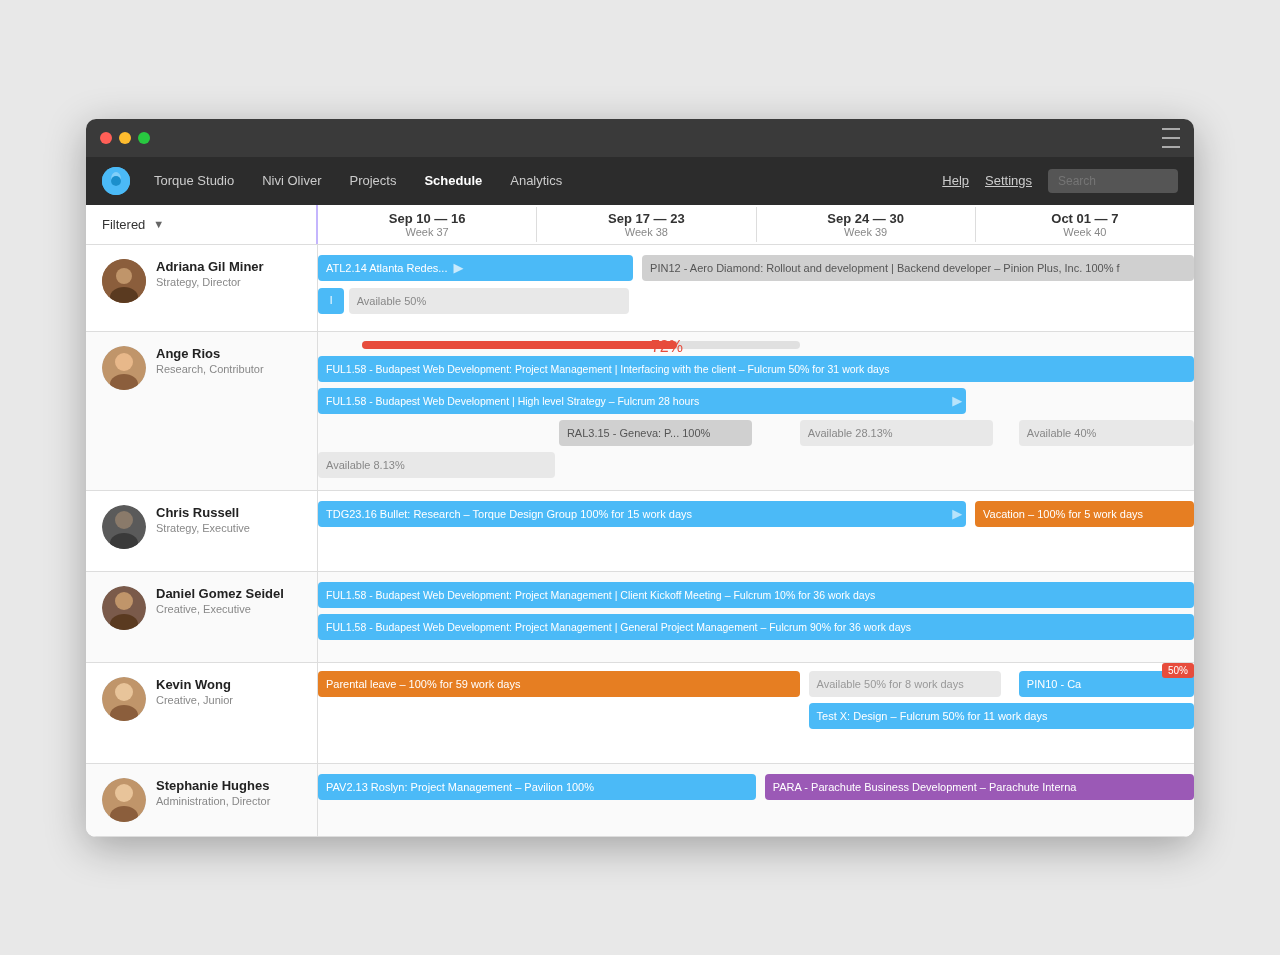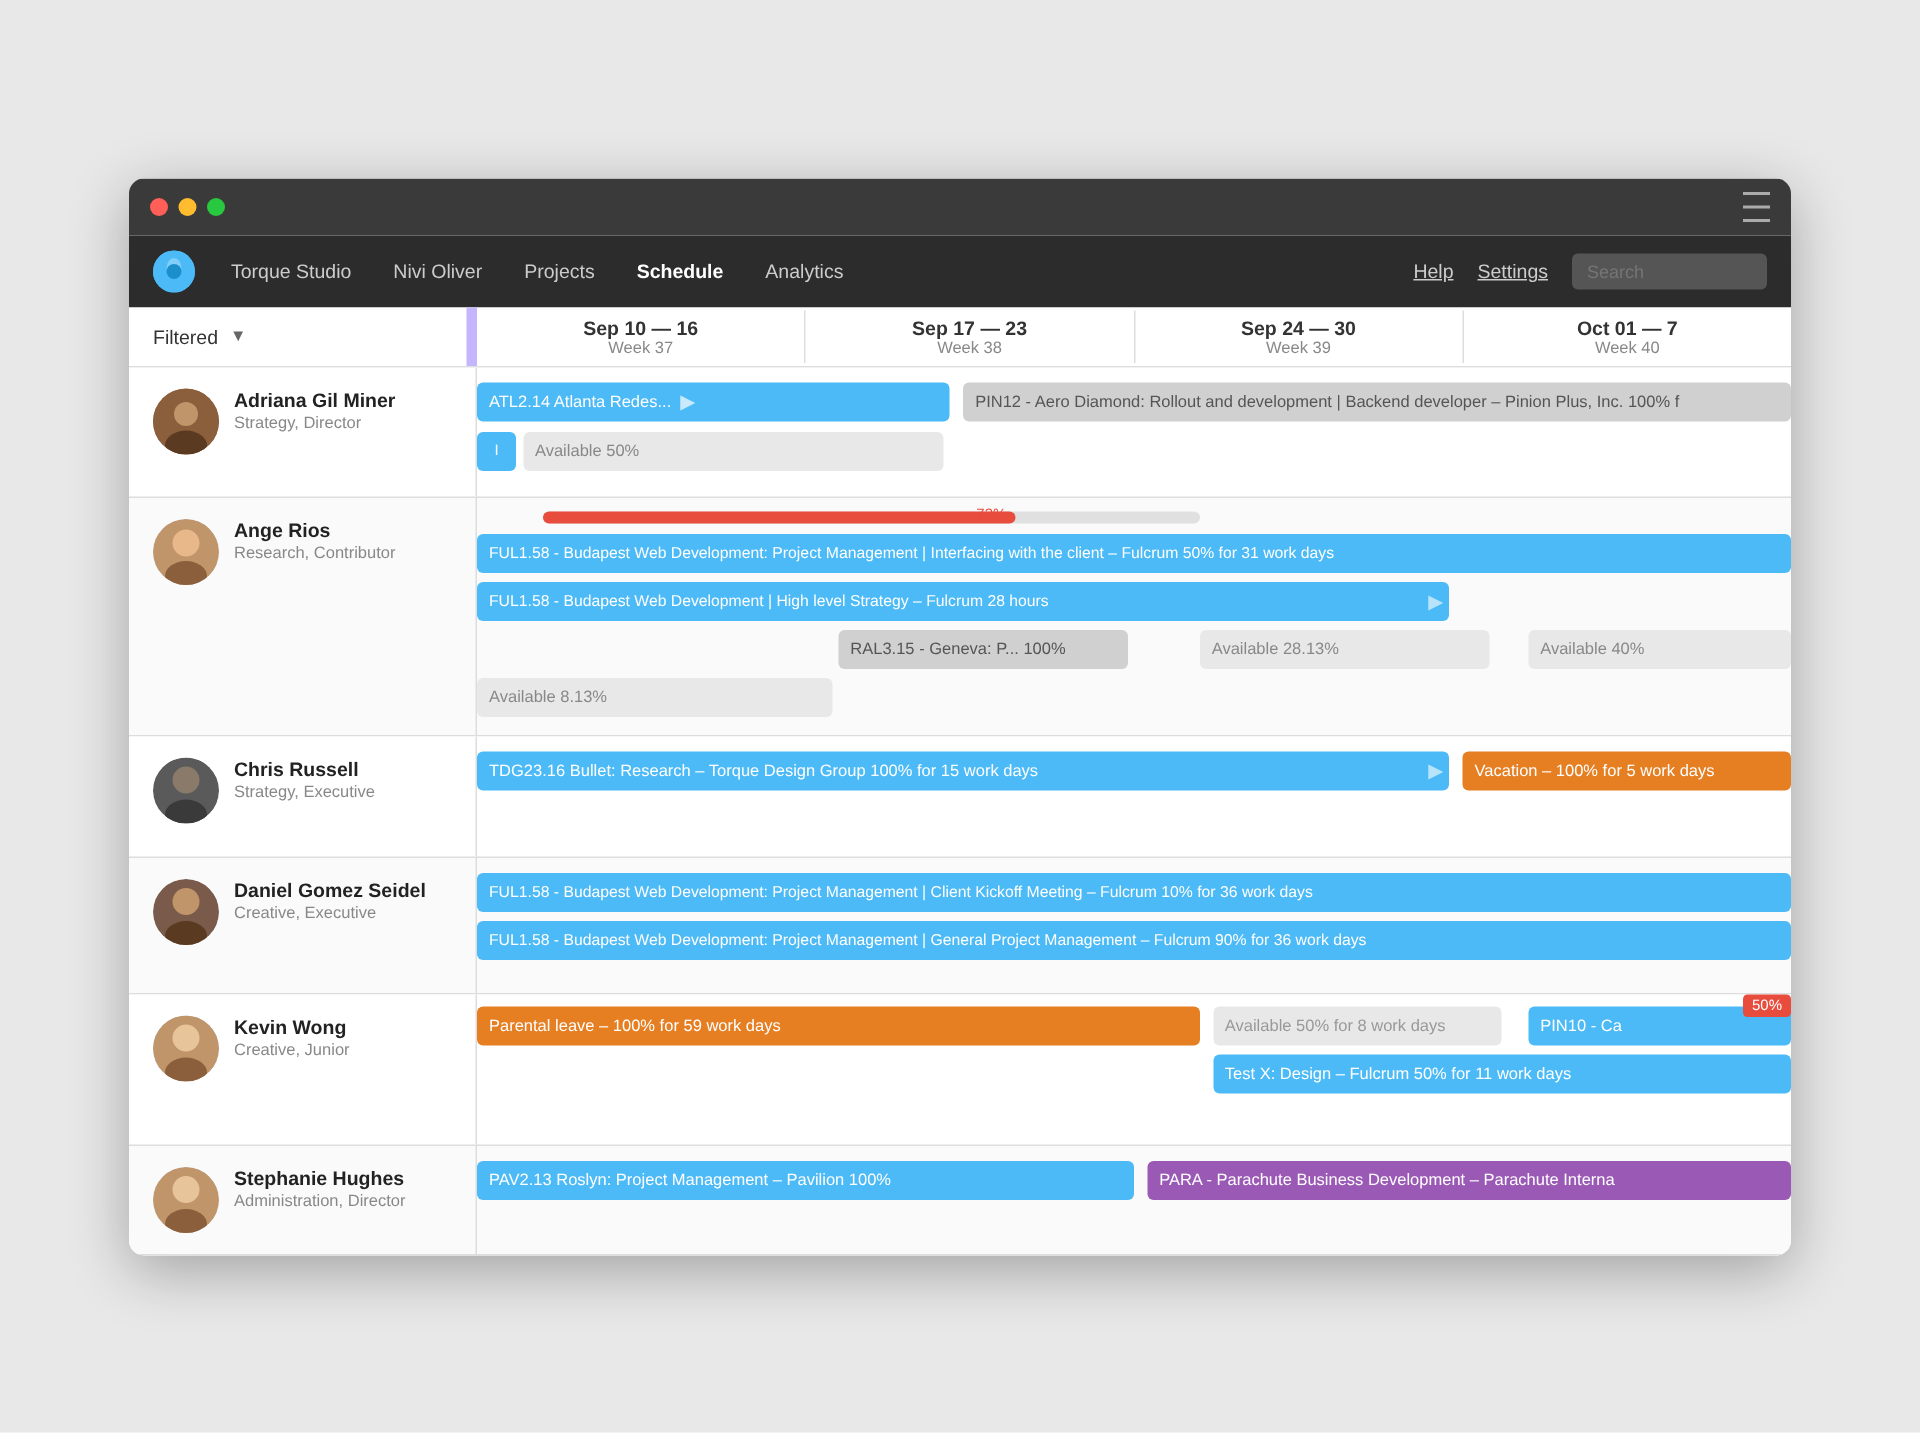--- a/index.html
+++ b/index.html
@@ -90,21 +90,21 @@
       border-bottom: 1px solid #ddd;
       height: 40px;
       display: flex;
       align-items: center;
       padding: 0;
     }
     .filter-cell {
       width: 232px; min-width: 232px;
       padding: 0 16px;
       display: flex; align-items: center; gap: 8px;
-      border-right: 7px solid #c4b5fd;
+      border-right: 2px solid #c4b5fd;
       height: 100%;
     }
     .filter-label { font-size: 13px; color: #333; }
     .filter-arrow { font-size: 11px; color: #666; }
     .week-headers {
       flex: 1; display: flex;
     }
     .week-col {
       flex: 1; text-align: center;
       border-right: 1px solid #ddd;
@@ -284,21 +284,21 @@
         <div>
           <div class="person-name">Ange Rios</div>
           <div class="person-role">Research, Contributor</div>
         </div>
       </div>
       <div class="tasks-container" style="padding: 6px 0; position:relative; min-height:120px;">
 
         <div style="position:relative; height:14px; margin-bottom:4px;">
           <div style="position:absolute; left:5%; width:50%; height:8px; background:#e0e0e0; border-radius:4px; top:3px;"></div>
           <div style="position:absolute; left:5%; width:36%; height:8px; background:#e74c3c; border-radius:4px; top:3px;"></div>
-          <div style="position:absolute; left:38%; top:0; font-size:10px; color:#e74c3c; font-weight:400;">72%</div>
+          <div style="position:absolute; left:38%; top:0; font-size:16px; color:#e74c3c; font-weight:400;">72%</div>
         </div>
 
         <div class="task-line" style="position:relative; height:28px; margin-bottom:4px;">
           <div class="abs-task task-blue" style="left:0%; width:100%; font-weight:500; font-size:10.5px;">
             FUL1.58 - Budapest Web Development: Project Management | Interfacing with the client – Fulcrum 50% for 31 work days
           </div>
         </div>
 
         <div class="task-line" style="position:relative; height:28px; margin-bottom:4px;">
           <div class="abs-task task-blue" style="left:0%; width:74%; font-size:10.5px;">

